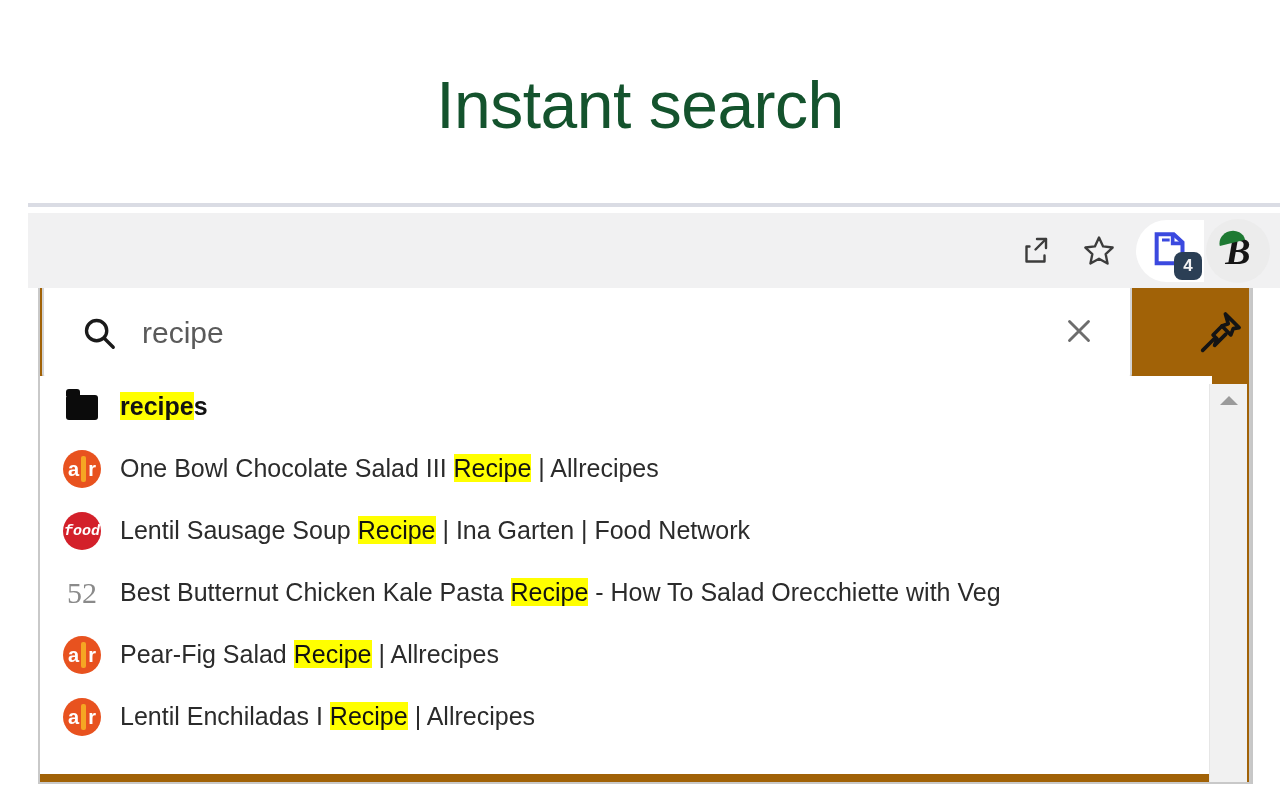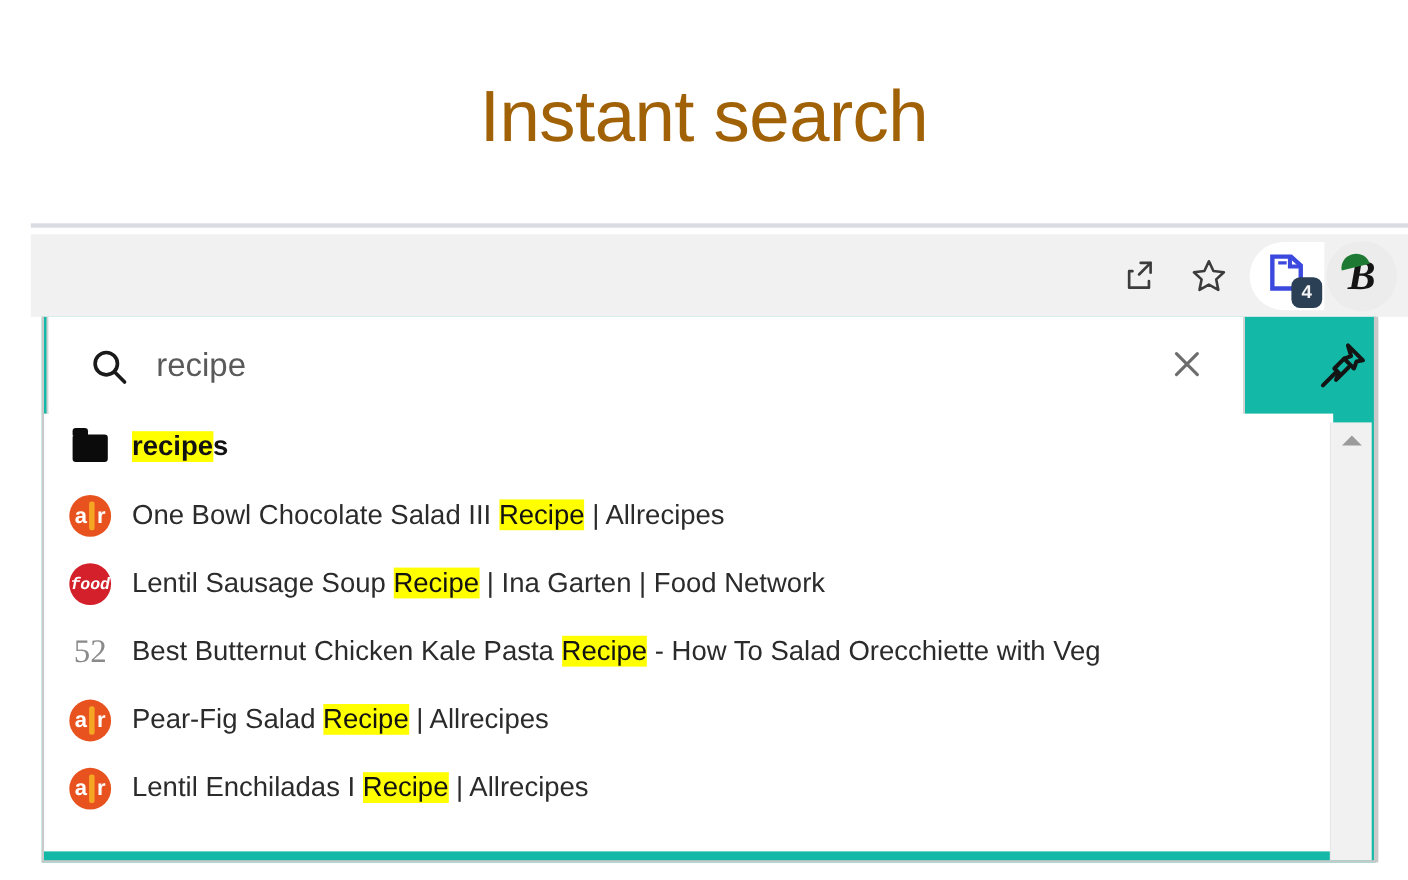--- a/index.html
+++ b/index.html
@@ -21,21 +21,21 @@
 
   
   #page-title {
     position: absolute;
     left: 0;
     top: 72px;
     width: 1280px;
     text-align: center;
     font-size: 66px;
     font-weight: 400;
-    color: #a16207;
+    color: #14532d;
     letter-spacing: -0.5px;
     line-height: 1;
   }
 
   
   #browser-shot {
     position: absolute;
     left: 0;
     top: 200px;
     width: 1280px;
@@ -149,21 +149,21 @@
     z-index: 3;
   }
 
   
   #popup-panel {
     position: absolute;
     left: 38px;
     top: 88px;
     width: 1213px;
     height: 496px;
-    background: #14b8a6;
+    background: #a16207;
     border: 2px solid #c9c9c9;
     border-top: none;
     box-sizing: border-box;
   }
 
   #search-row {
     position: absolute;
     left: 0;
     top: 0;
     width: 1213px;

